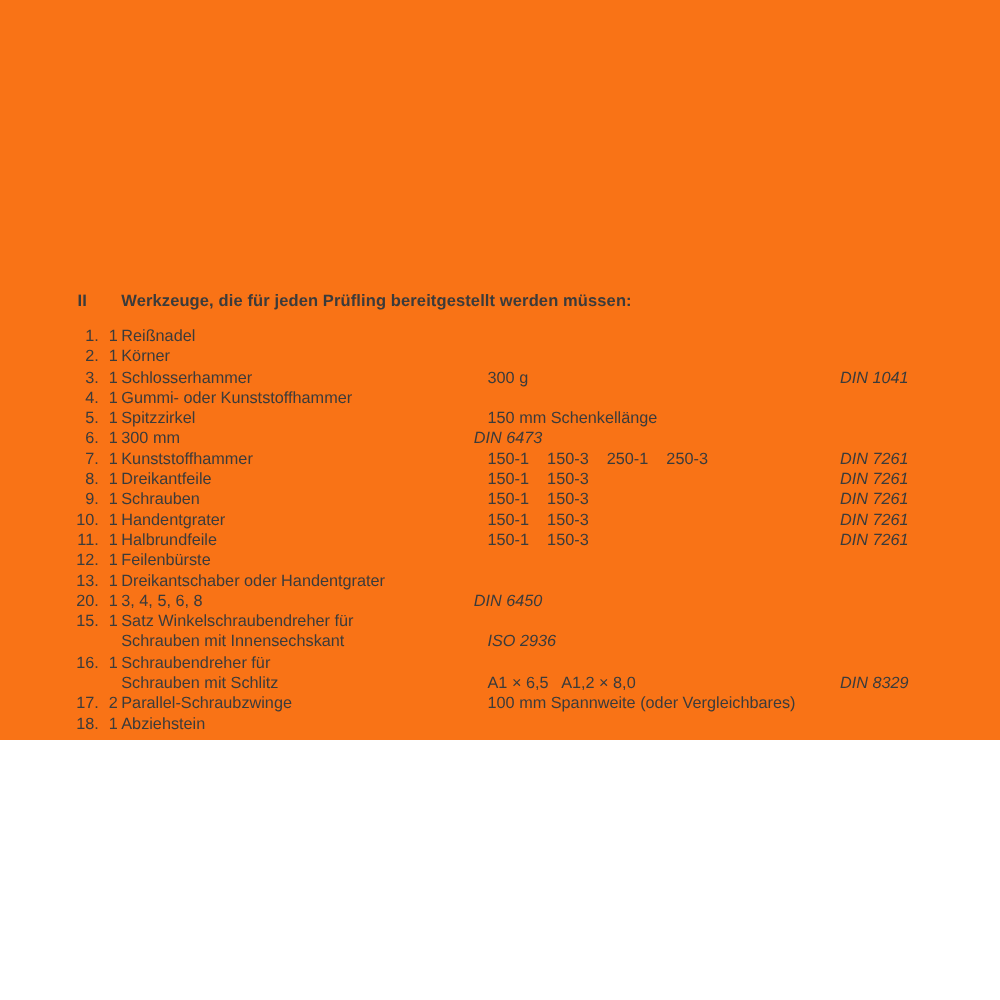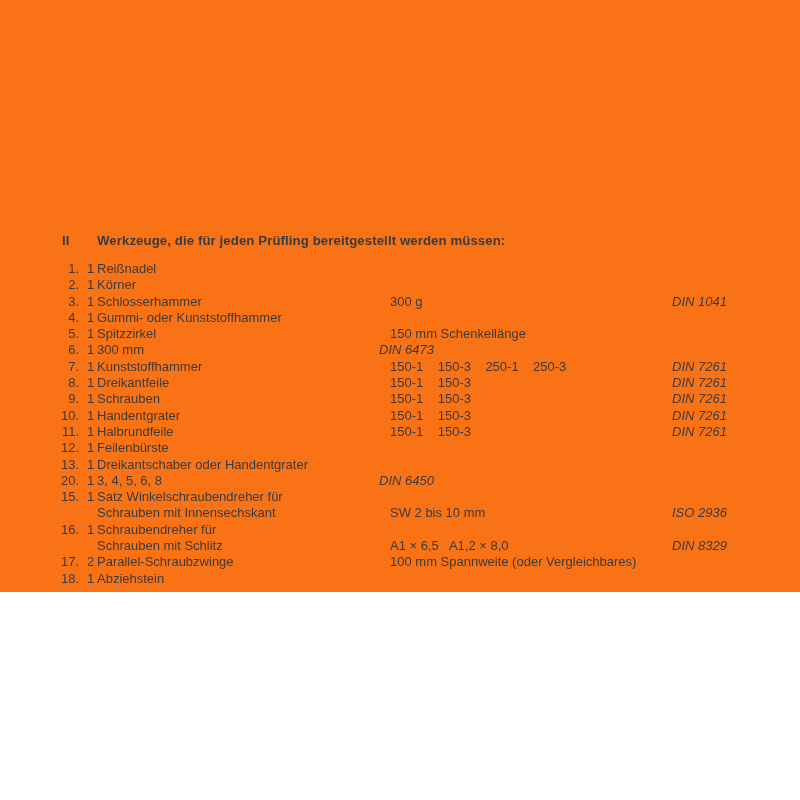--- a/index.html
+++ b/index.html
@@ -176,21 +176,20 @@
         <span class="c-num">15.</span>
         <span class="c-qty">1</span>
         <span class="c-name">Satz Winkelschraubendreher für</span>
         <span class="c-spec"></span>
         <span class="c-din"></span>
       </div>
       <div class="row">
         <span class="c-num"></span>
         <span class="c-qty"></span>
         <span class="c-name">Schrauben mit Innensechskant</span>
-        <span class="c-spec">SW 2 bis 10 mm</span>
         <span class="c-din">ISO 2936</span>
       </div>
       <div class="row">
         <span class="c-num">16.</span>
         <span class="c-qty">1</span>
         <span class="c-name">Schraubendreher für</span>
         <span class="c-spec"></span>
         <span class="c-din"></span>
       </div>
       <div class="row">

